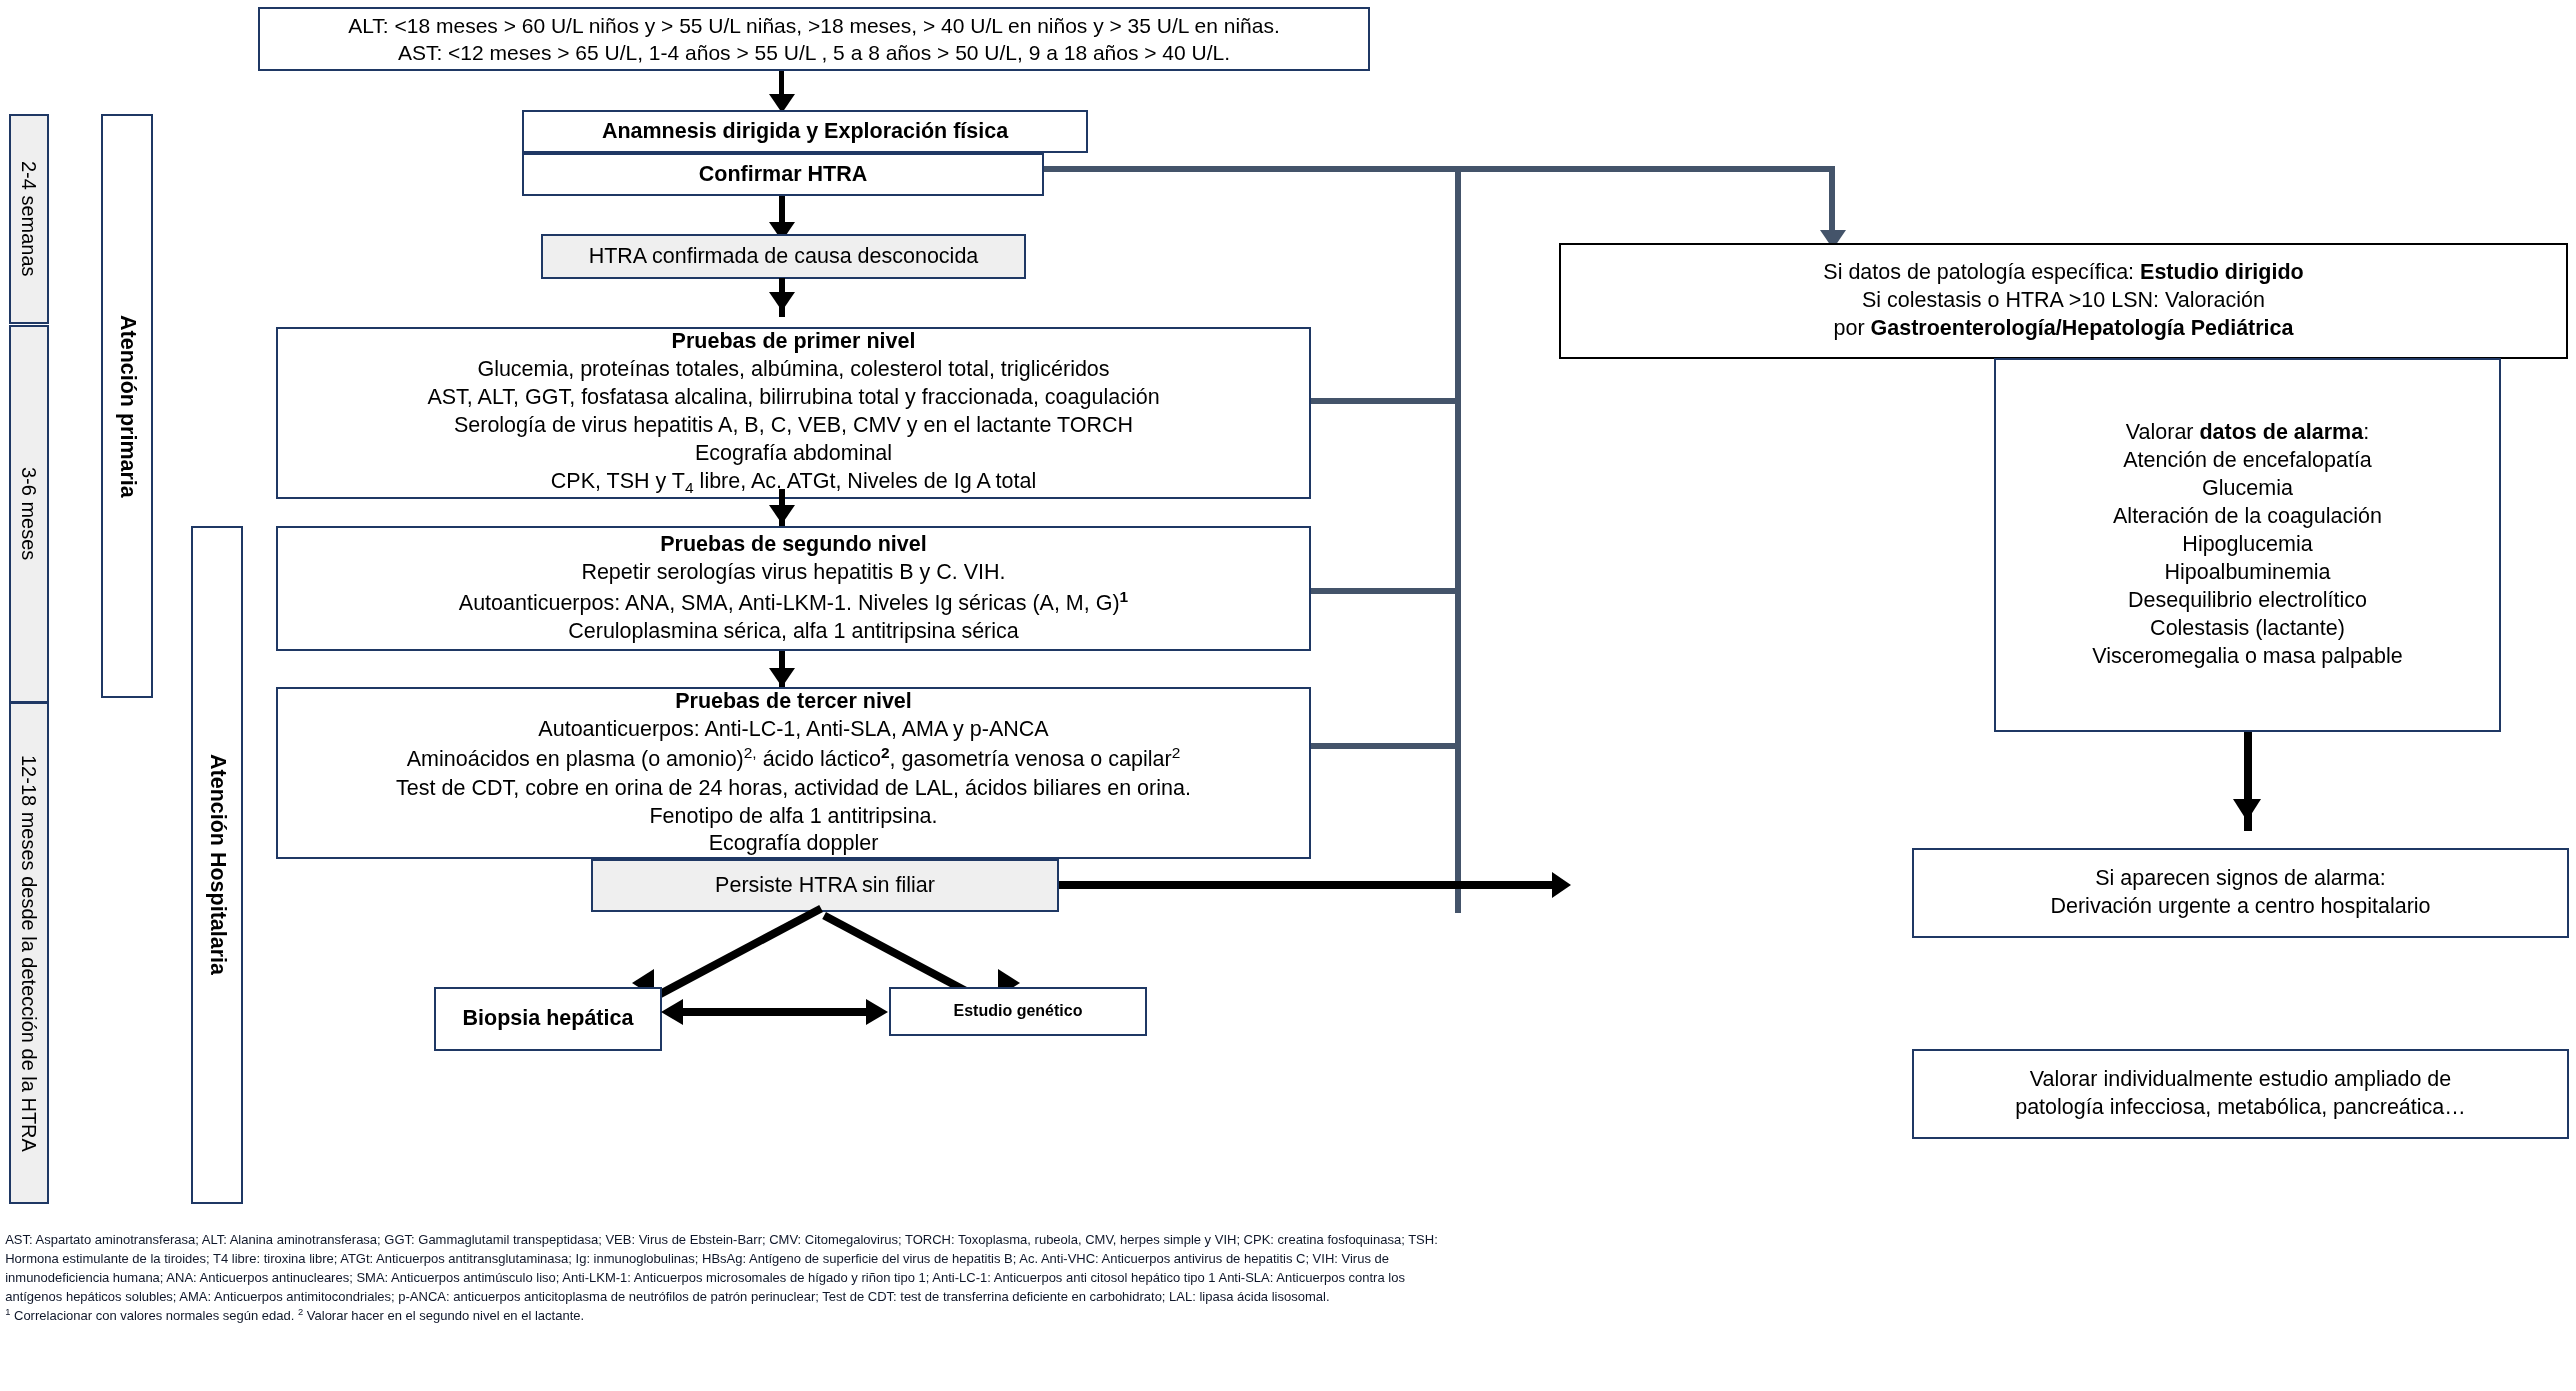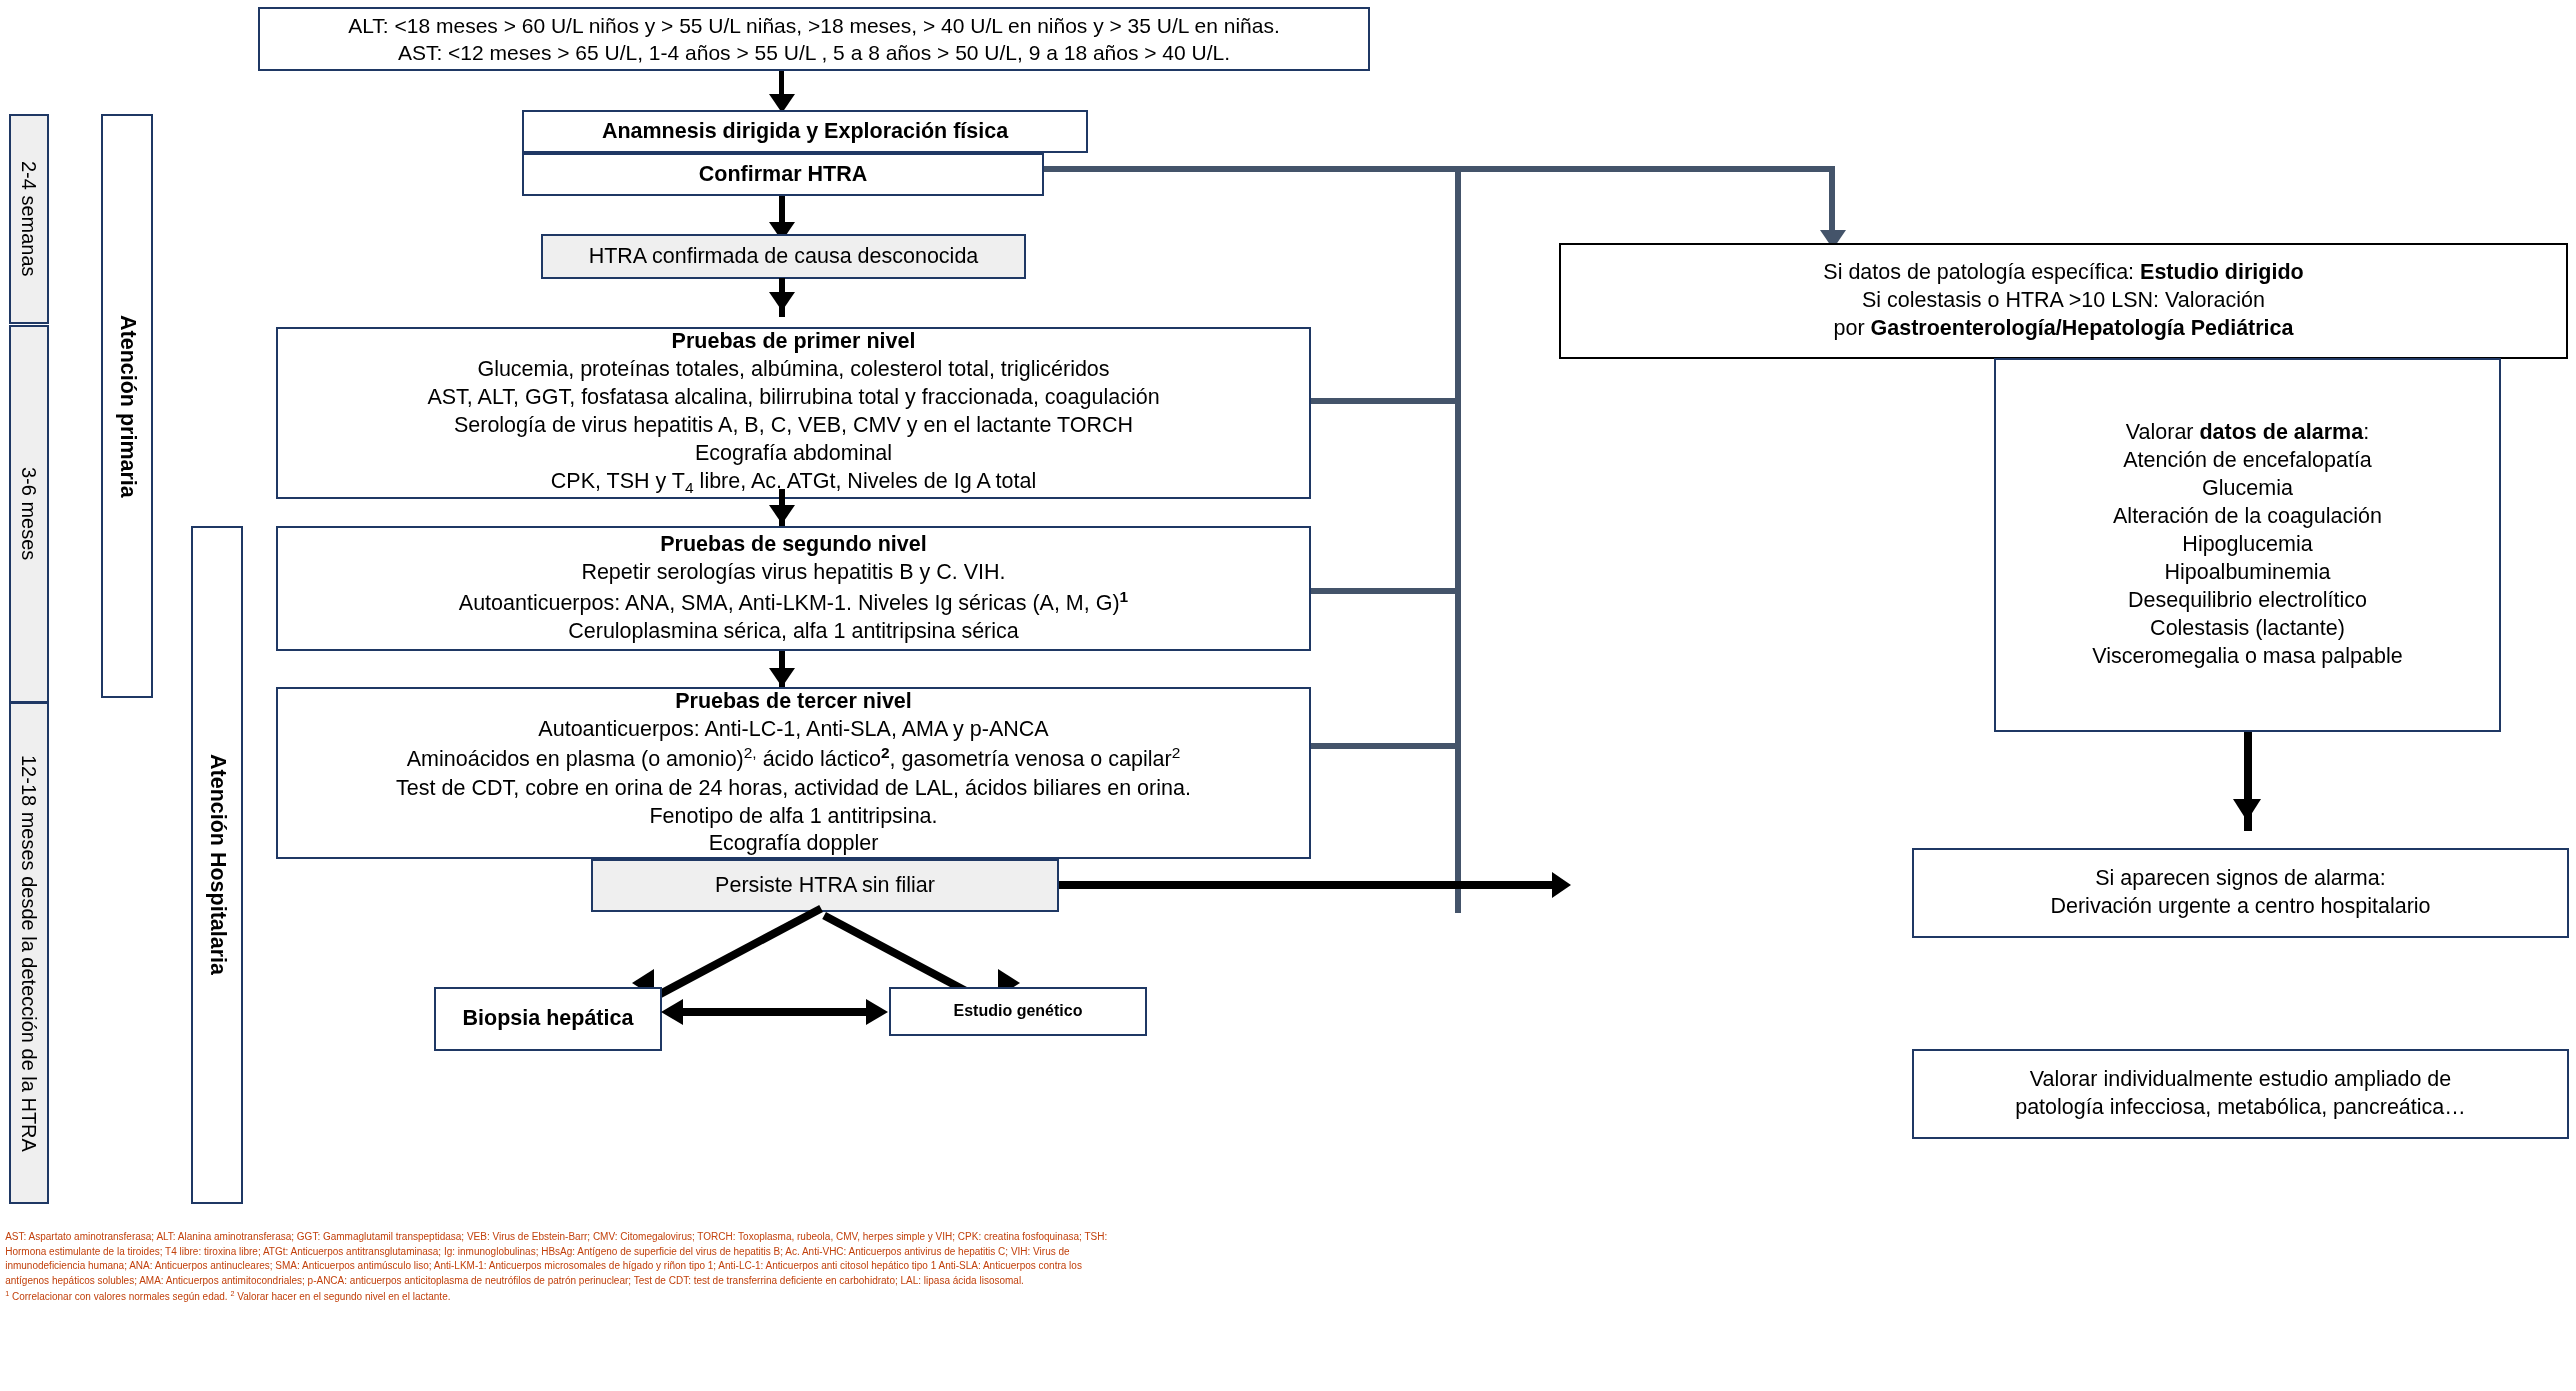--- a/index.html
+++ b/index.html
@@ -60,23 +60,23 @@
     border-bottom: 13px solid transparent;
     border-left: 19px solid #000000;
   }
   .ah-left {
     border-top: 13px solid transparent;
     border-bottom: 13px solid transparent;
     border-right: 19px solid #000000;
   }
   .legend {
     position: absolute;
-    font-size: 10px;
+    font-size: 13px;
     line-height: 1.47;
-    color: #c2410c;
+    color: #0f172a;
     white-space: normal;
   }
   .legend div { white-space: normal; }
   sup { font-size: 0.72em; vertical-align: super; }
   sub { font-size: 0.72em; vertical-align: sub; }
   .diag {
     position: absolute;
     transform-origin: 0 0;
     background: #000000;
     height: 7.7px;

